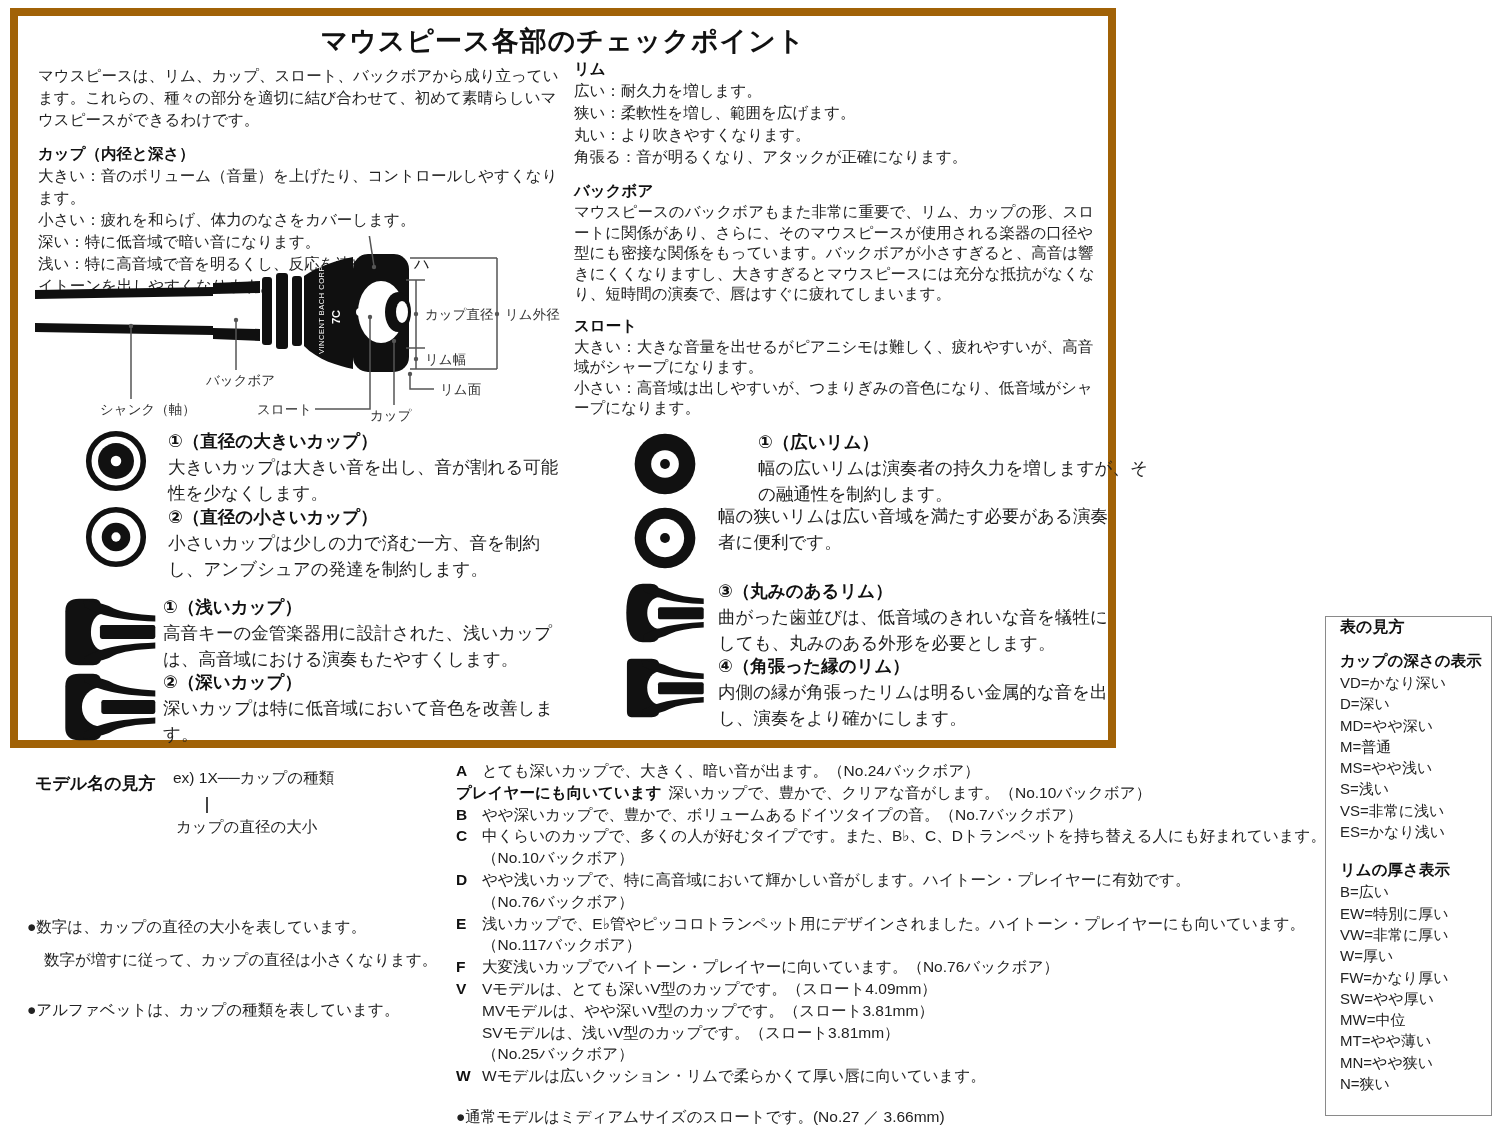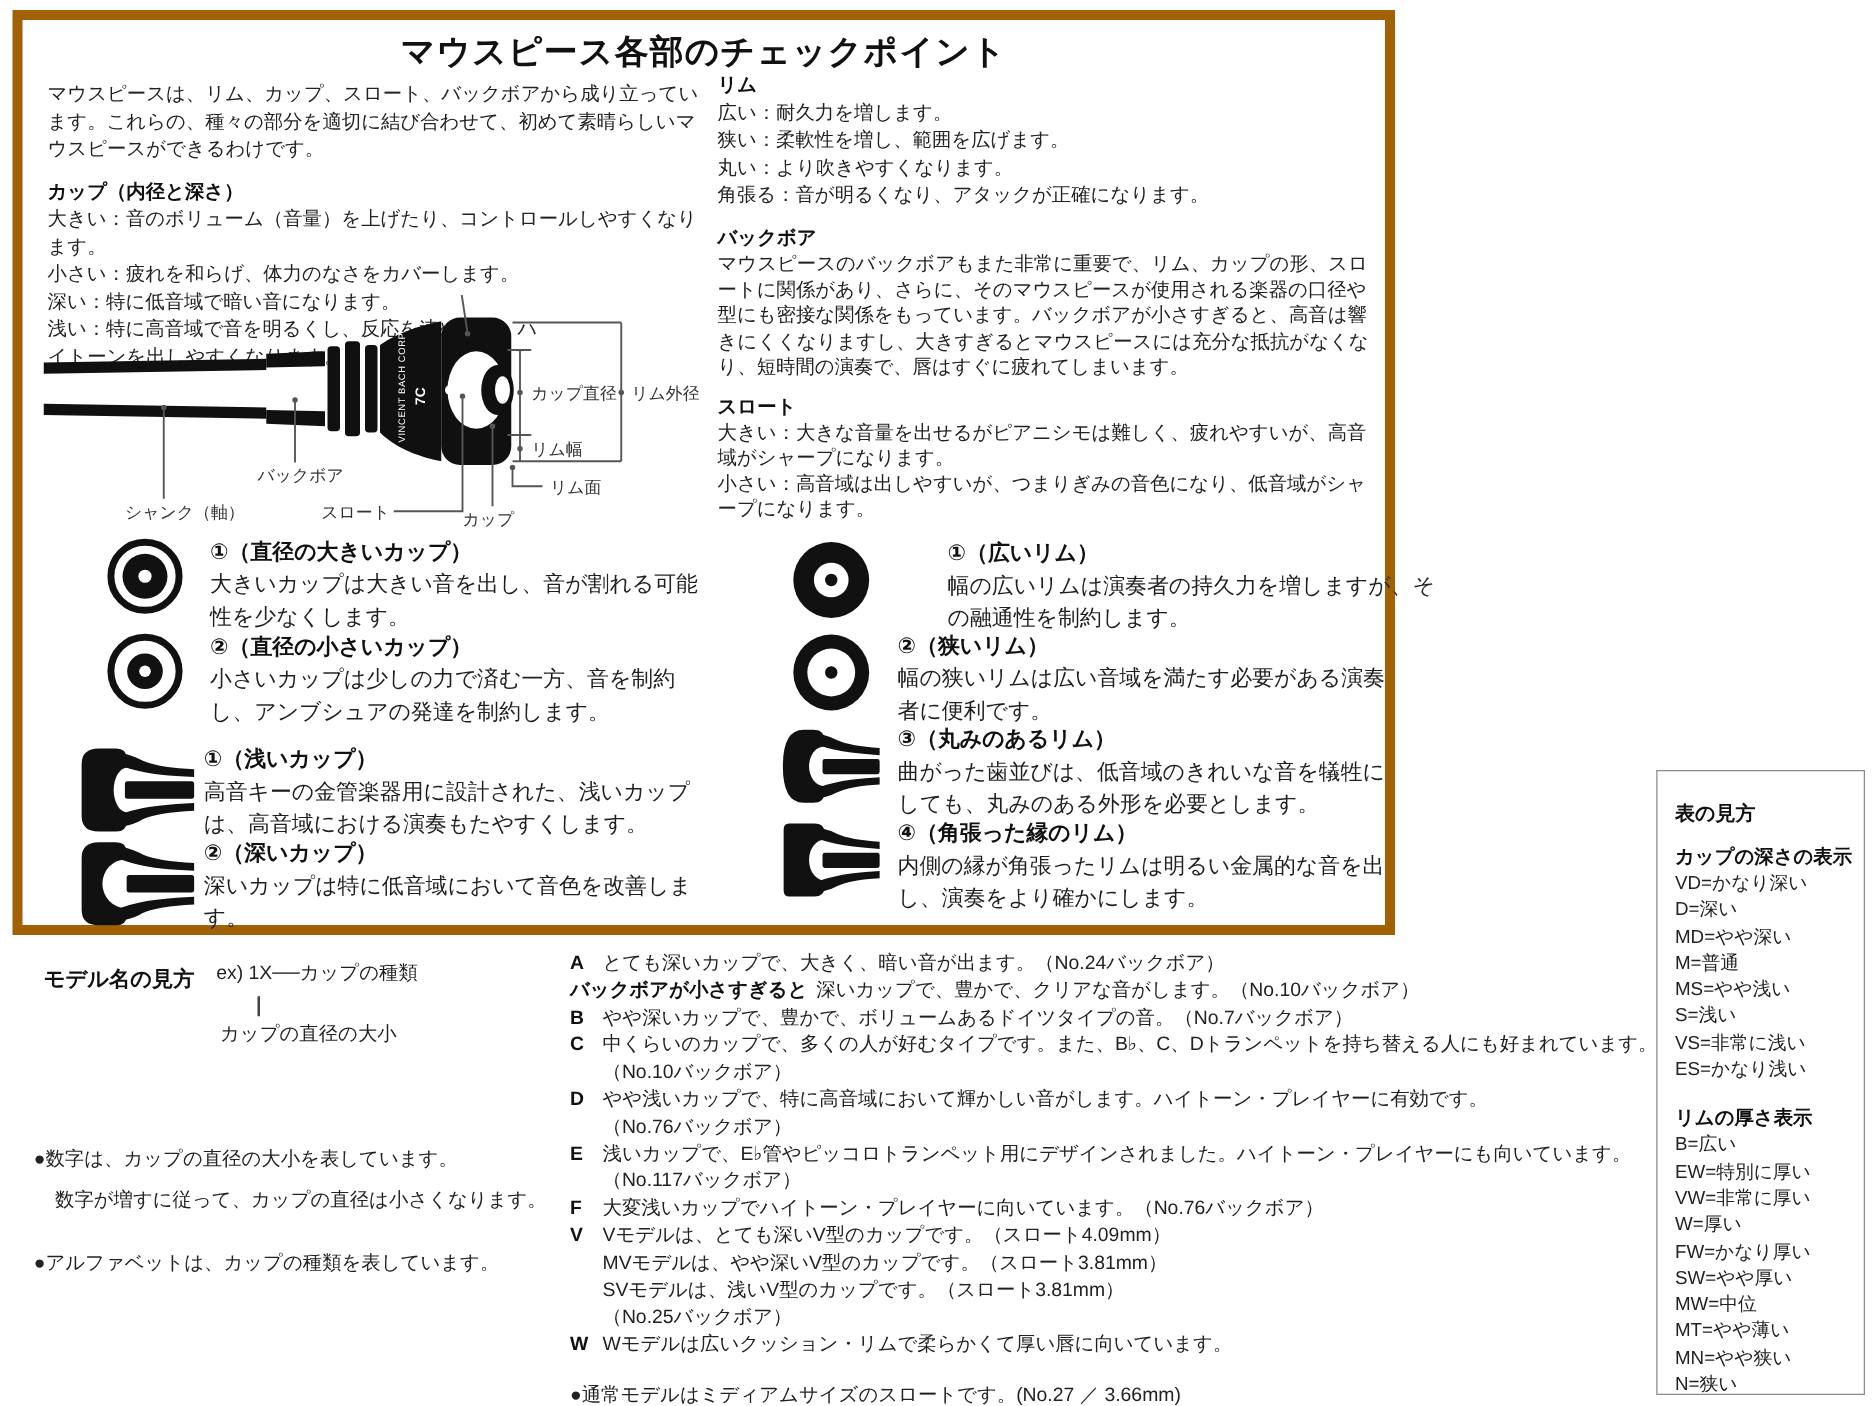--- a/index.html
+++ b/index.html
@@ -31,21 +31,21 @@
   .guide-ex2{position:absolute;left:176px;top:817px;font-size:15.5px;}
   .note{position:absolute;font-size:15.5px;color:#222;}
   
   .models{position:absolute;left:456px;top:760px;width:870px;font-size:15.5px;line-height:21.8px;color:#222;}
   .model-row{display:flex;align-items:flex-start;}
   .model-letter{flex:0 0 26px;font-weight:bold;color:#111;}
   .model-letter-wide{flex:0 0 auto;font-weight:bold;color:#111;margin-right:7px;white-space:nowrap;}
   .model-text{flex:1 1 auto;}
   .models-footer{margin-top:19px;}
   
-  .legend{position:absolute;left:1325px;top:616px;width:167px;height:500px;border:1px solid #8a8a8a;background:#fff;box-sizing:border-box;padding:24px 8px 0 14px;}
+  .legend{position:absolute;left:1325px;top:616px;width:167px;height:500px;border:1px solid #8a8a8a;background:#fff;box-sizing:border-box;padding:0 8px 0 14px;}
   .legend-title{font-size:16px;font-weight:bold;color:#111;}
   .legend-h{font-size:15.5px;font-weight:bold;color:#111;margin-top:13px;}
   .legend-entry{font-size:15px;line-height:21.3px;color:#222;}
   .legend-entry:first-of-type{margin-top:3px;}
 </style>
 </head>
 <body>
 
 <div id="page">
 
@@ -202,21 +202,20 @@
 
     <div class="item" style="left:593px;top:487px;">
       <span class="ic" style="width:107px">
         <svg width="66" height="66" viewBox="0 0 100 100">
             <circle cx="50" cy="50" r="46" fill="#111"></circle>
             <circle cx="50" cy="50" r="29" fill="#fff"></circle>
             <circle cx="50" cy="50" r="7.5" fill="#111"></circle>
           </svg>
       </span>
       <div class="itxt" style="width:400px">
-          <div class="ih">②（狭いリム）</div>
           <div>幅の狭いリムは広い音域を満たす必要がある演奏者に便利です。</div>
         </div>
     </div>
 
     <div class="item" style="left:593px;top:562px;">
       <span class="ic" style="width:107px">
         <svg width="84" height="66" viewBox="0 0 130 104">
           <path fill="#111" d="M30,6 Q4,6 4,52 Q4,98 30,98 H42 Q56,98 56,86 L56,18 Q56,6 42,6 Z"></path>
           <ellipse cx="56" cy="52" rx="19" ry="25" fill="#fff"></ellipse>
           <path fill="#111" d="M30,8 Q60,12 72,19 Q90,27 126,29 L126,38 Q88,36 68,31 Q50,27 32,18 Z"></path>
@@ -257,21 +256,21 @@
   <div class="note" style="left:27px;top:1000px;">●アルファベットは、カップの種類を表しています。</div>
 
   <div class="models">
     <div class="model-row">
       <span class="model-letter">A</span>
       <div class="model-text">
           <div>とても深いカップで、大きく、暗い音が出ます。（No.24バックボア）</div>
         </div>
     </div>
     <div class="model-row">
-      <span class="model-letter-wide">バックボアが小さすぎると</span>
+      <span class="model-letter-wide">プレイヤーにも向いています</span>
       <div class="model-text">
           <div>深いカップで、豊かで、クリアな音がします。（No.10バックボア）</div>
         </div>
     </div>
     <div class="model-row">
       <span class="model-letter">B</span>
       <div class="model-text">
           <div>やや深いカップで、豊かで、ボリュームあるドイツタイプの音。（No.7バックボア）</div>
         </div>
     </div>

